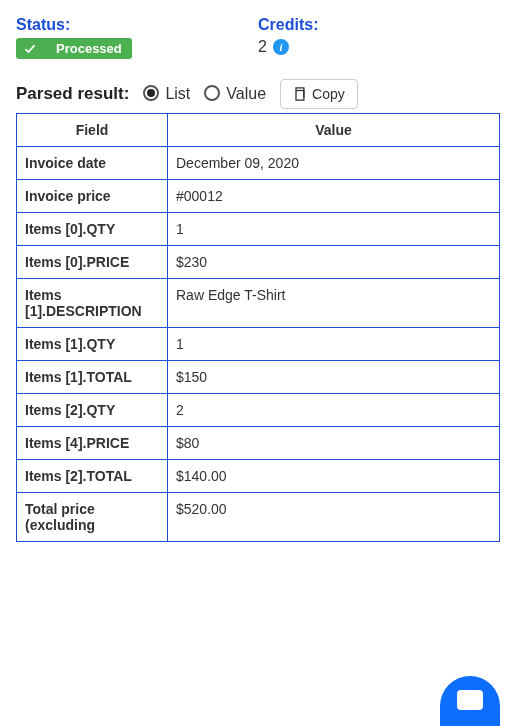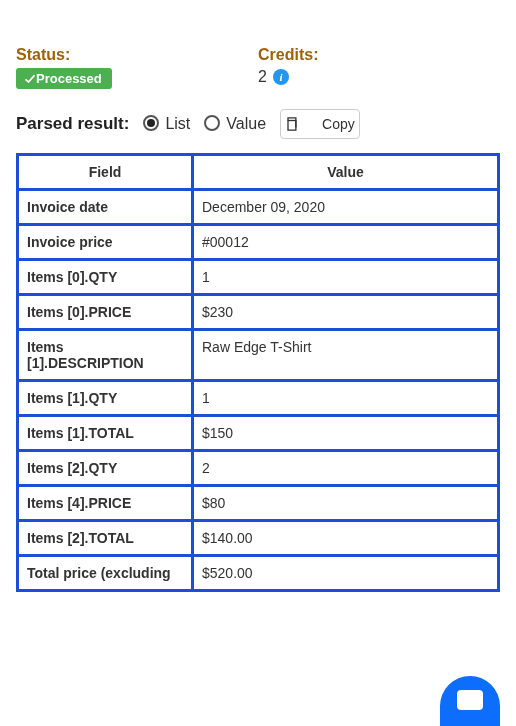--- a/index.html
+++ b/index.html
@@ -15,34 +15,33 @@
   .top-row {
     display: flex;
     margin-bottom: 20px;
   }
   .top-col {
     flex: 1;
   }
   .label-heading {
     font-size: 16px;
     font-weight: bold;
-    color: #a16207;
+    color: #1d4ed8;
     margin-bottom: 4px;
-    margin-top: 30px;
   }
   .status-badge {
     display: inline-flex;
     align-items: center;
     background: #4caf50;
     color: #fff;
     font-size: 13px;
     font-weight: 600;
     padding: 3px 10px 3px 8px;
     border-radius: 3px;
-    gap: 0;
+    gap: 20px;
   }
   .check-icon {
     display: inline-block;
     width: 12px;
     height: 12px;
   }
   .credits-row {
     display: flex;
     align-items: center;
     gap: 6px;
@@ -60,21 +59,21 @@
     justify-content:center;
     font-size:11px;
     font-weight:bold;
     font-style: italic;
     font-family: Georgia, serif;
   }
   .parsed-row {
     display:flex;
     align-items:center;
     gap:14px;
-    margin-bottom:14px;
+    margin-bottom:4px;
     flex-wrap:wrap;
   }
   .parsed-label {
     font-size:17px;
     font-weight:bold;
     color:#222;
   }
   .radio-group {
     display:flex;
     align-items:center;
@@ -98,53 +97,53 @@
   .radio.selected::after {
     content:"";
     width:8px;
     height:8px;
     background:#222;
     border-radius:50%;
   }
   .copy-btn {
     display:inline-flex;
     align-items:center;
-    gap:24px;
+    gap:6px;
     border:1px solid #ccc;
     background:#fff;
     color:#333;
     font-size:14px;
-    padding:6px 4px;
+    padding:6px 12px;
     border-radius:4px;
     cursor:pointer;
   }
   .copy-icon {
     width:13px;
     height:14px;
     display:inline-block;
   }
   table {
     width:100%;
     border-collapse:collapse;
     font-size:14px;
   }
   th, td {
-    border:3px solid #1d4ed8;
+    border:1px solid #1d4ed8;
     padding:8px 8px;
     text-align:left;
     vertical-align:top;
   }
   th {
     text-align:center;
     font-weight:bold;
     background:#fff;
   }
   td.field {
     font-weight:bold;
-    width:175px;
+    width:151px;
     word-break:break-word;
   }
   td.value {
     color:#333;
   }
   .chat-bubble {
     position:fixed;
     bottom:0;
     right:16px;
     width:60px;

